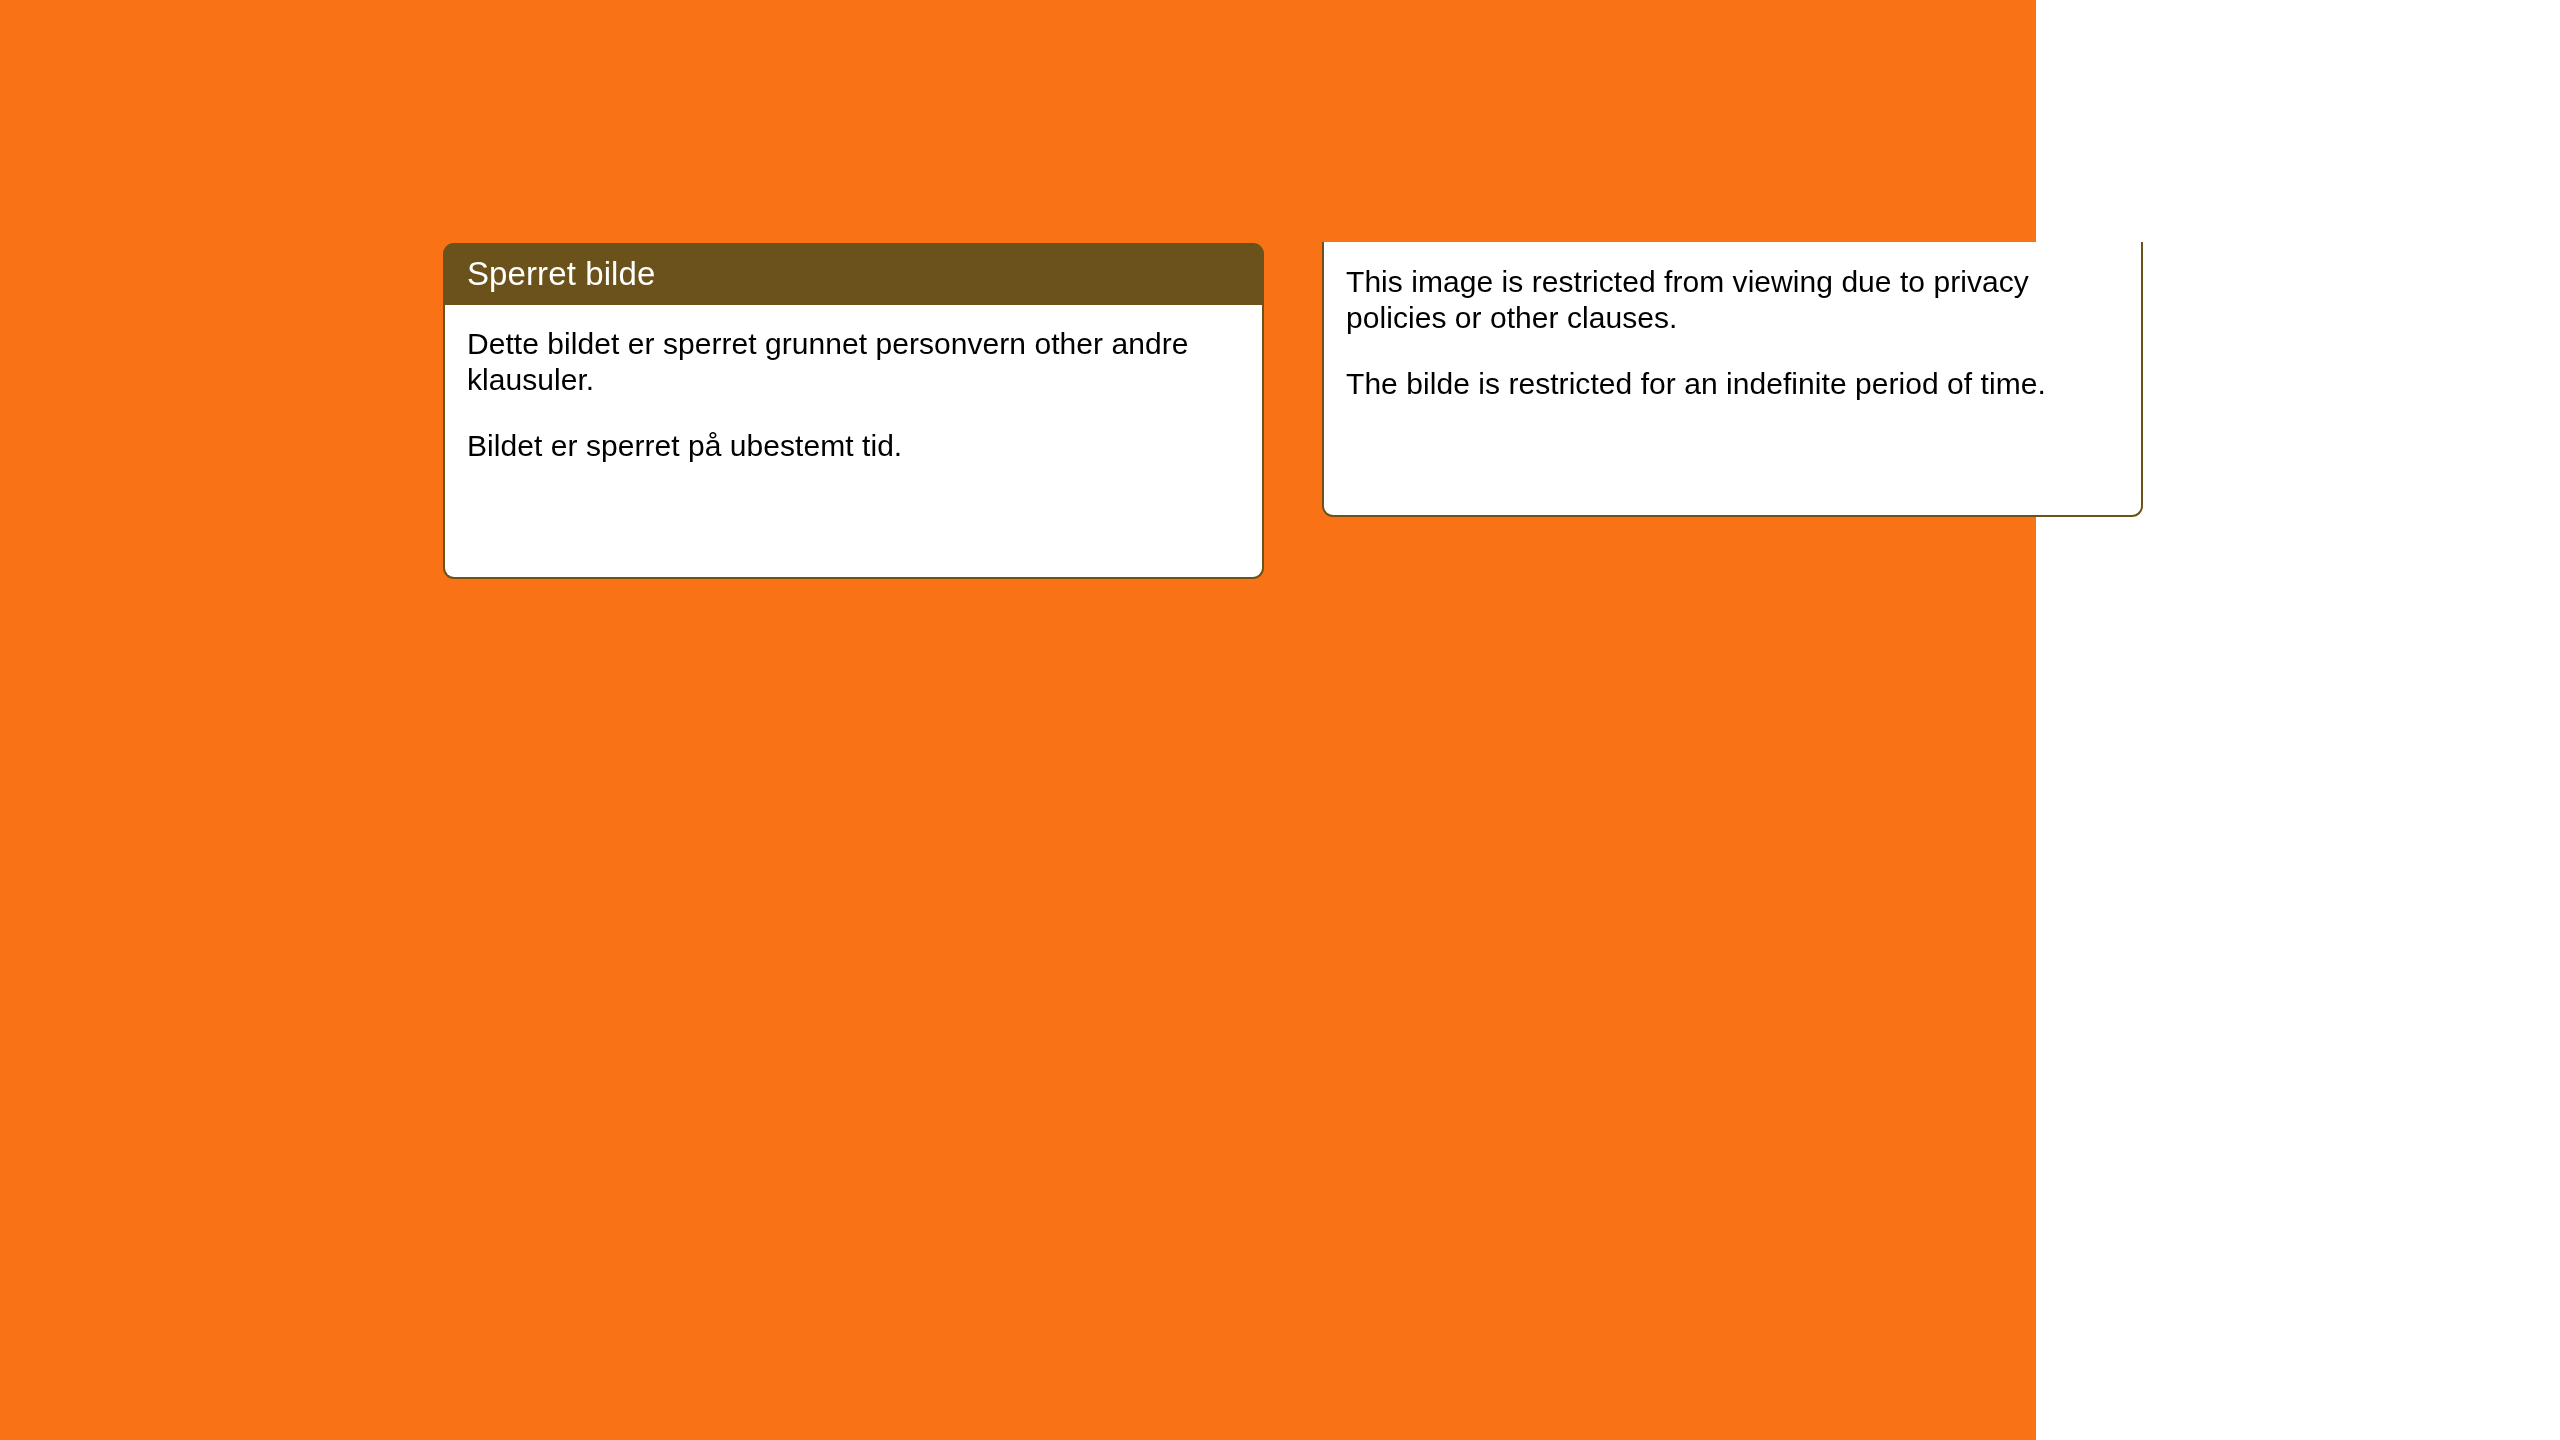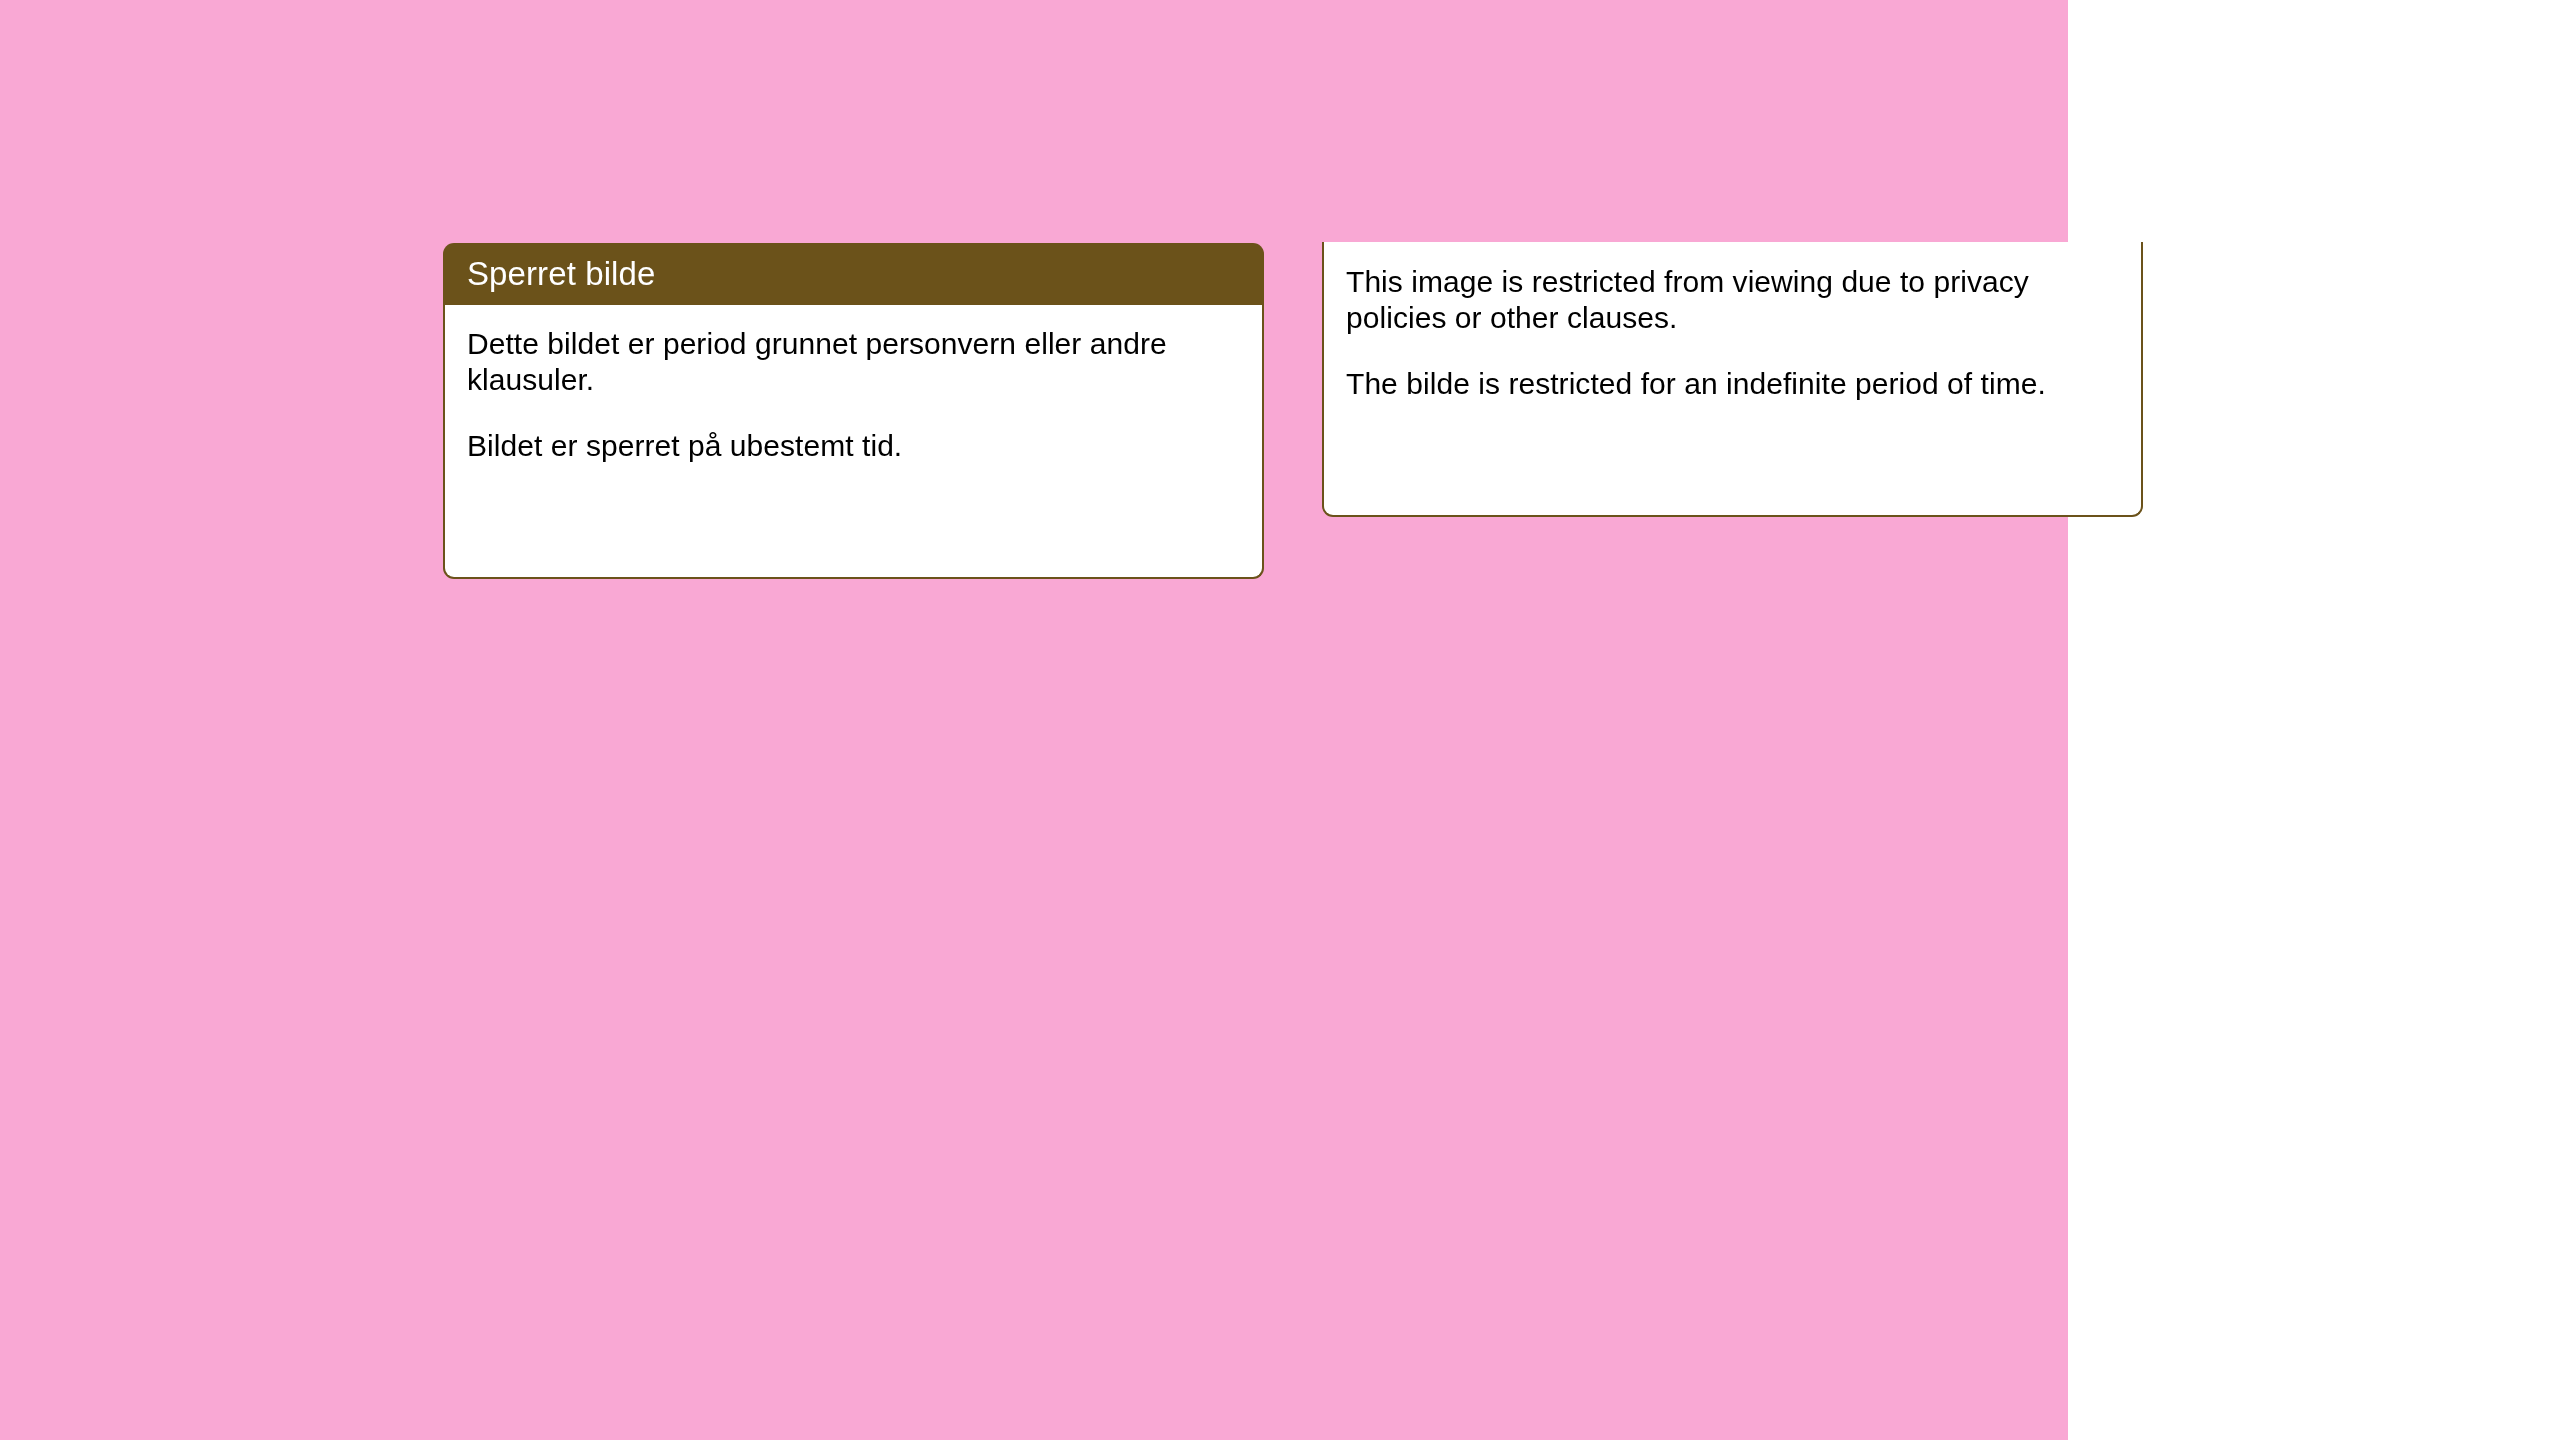--- a/index.html
+++ b/index.html
@@ -12,22 +12,21 @@
     height: 1440px;
     background: #ffffff;
     font-family: "Liberation Sans", sans-serif;
     overflow: hidden;
   }
 
   #stage {
     position: relative;
     width: 2036px;
     height: 1440px;
-    background: #f9a8d4;
-    padding-left: 32px;
+    background: #f97316;
   }
 
   .notice-card {
     position: absolute;
     width: 821px;
     top: 243px;
   }
 
   #card-no  { left: 443px; }
   #card-en  { left: 1322px; }
@@ -85,21 +84,21 @@
 </head>
 <body>
 
 <div id="stage">
 
   <section class="notice-card" id="card-no">
     <div class="card-header">
       <span class="card-header-title">Sperret bilde</span>
     </div>
     <div class="card-body">
-      <p class="card-paragraph">Dette bildet er period grunnet personvern eller andre klausuler.</p>
+      <p class="card-paragraph">Dette bildet er sperret grunnet personvern other andre klausuler.</p>
       <p class="card-paragraph">Bildet er sperret på ubestemt tid.</p>
     </div>
   </section>
 
   <section class="notice-card" id="card-en">
     <div class="card-body">
       <p class="card-paragraph">This image is restricted from viewing due to privacy policies or other clauses.</p>
       <p class="card-paragraph">The bilde is restricted for an indefinite period of time.</p>
     </div>
   </section>

